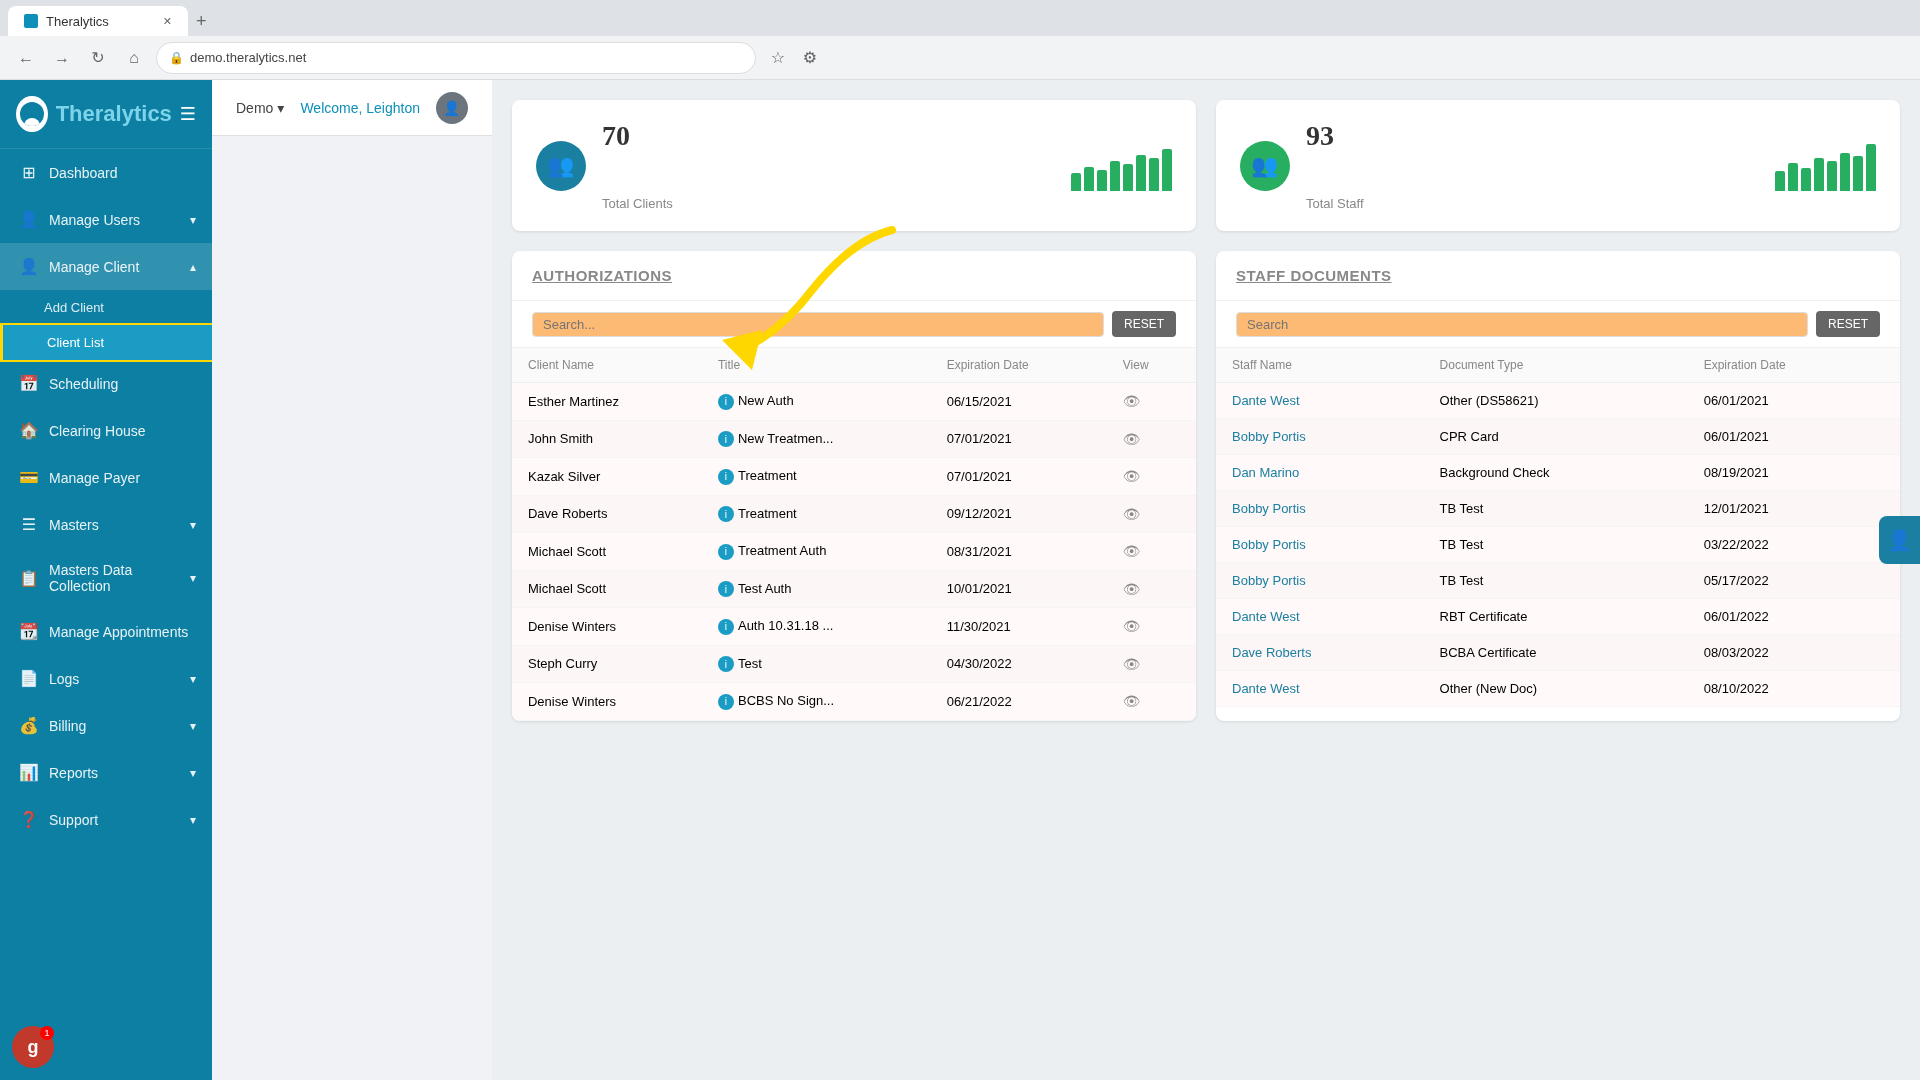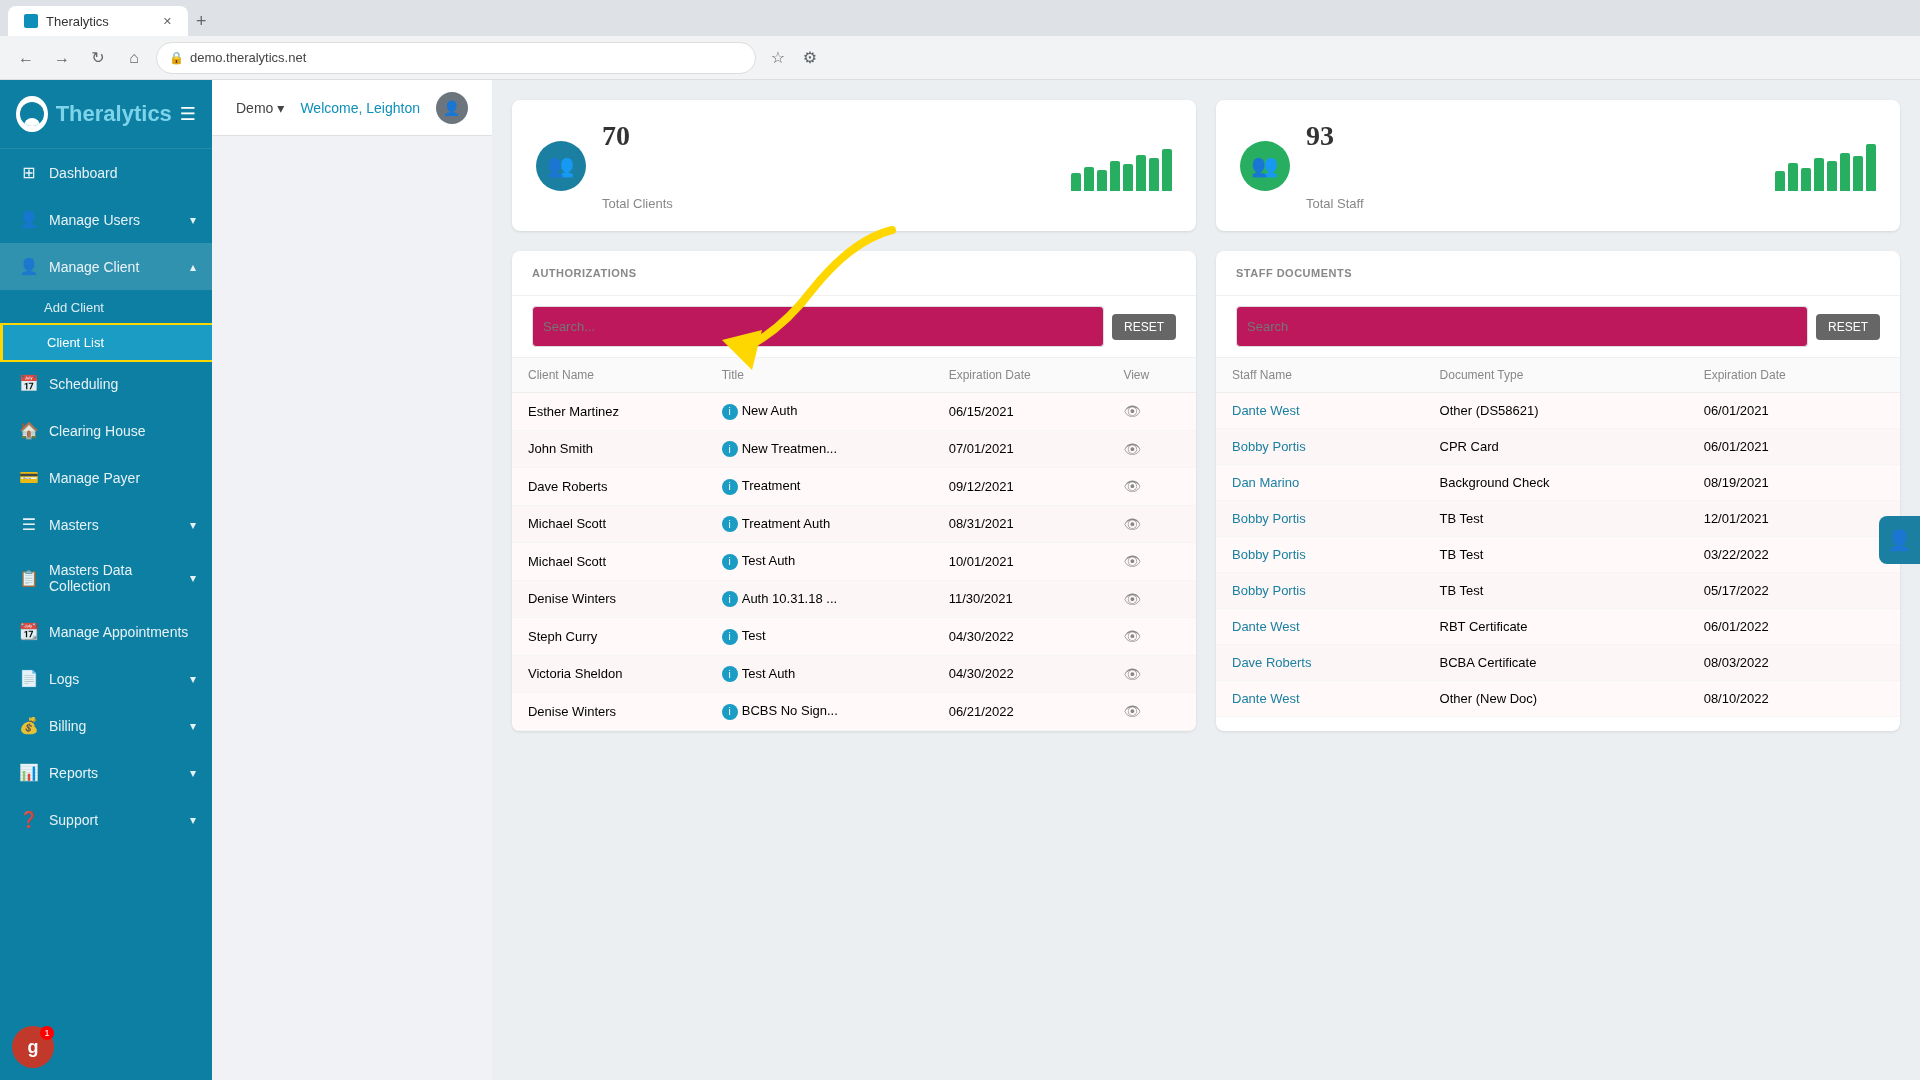--- a/index.html
+++ b/index.html
@@ -66,23 +66,23 @@
     .stat-chart { margin-left: auto; }
 
     
     .bar-chart { display: flex; align-items: flex-end; gap: 3px; height: 50px; }
     .bar { width: 10px; background: #27ae60; border-radius: 2px 2px 0 0; }
 
     
     .tables-row { display: flex; gap: 20px; }
     .table-card { background: #fff; border-radius: 8px; flex: 1; box-shadow: 0 1px 3px rgba(0,0,0,0.1); overflow: hidden; }
     .table-header { padding: 16px 20px; display: flex; align-items: center; justify-content: space-between; border-bottom: 1px solid #f0f0f0; }
-    .table-title { font-size: 11px; font-weight: 700; color: #888; letter-spacing: 0.5px; }
+    .table-title { font-size: 15px; font-weight: 700; color: #888; letter-spacing: 0.5px; text-decoration: underline; }
     .search-row { display: flex; align-items: center; padding: 10px 20px; gap: 8px; border-bottom: 1px solid #f0f0f0; }
-    .search-input { flex: 1; border: 1px solid #ddd; border-radius: 4px; padding: 12px 10px; font-size: 13px; outline: none; background: #be185d; }
+    .search-input { flex: 1; border: 1px solid #ddd; border-radius: 4px; padding: 4px 10px; font-size: 13px; outline: none; background: #fdba74; }
     .reset-btn { background: #666; color: #fff; border: none; border-radius: 4px; padding: 6px 12px; font-size: 12px; cursor: pointer; }
 
     .data-table { width: 100%; border-collapse: collapse; }
     .data-table th { padding: 10px 16px; font-size: 12px; color: #888; font-weight: 500; text-align: left; border-bottom: 1px solid #eee; background: #fafafa; }
     .data-table td { padding: 10px 16px; font-size: 13px; border-bottom: 1px solid #f5f5f5; }
     .data-table tr:nth-child(even) { background: #fdf6f6; }
     .data-table tr:nth-child(odd) { background: #fff9f9; }
 
     .info-icon { display: inline-flex; align-items: center; justify-content: center; width: 16px; height: 16px; background: #1a9cc4; color: #fff; border-radius: 50%; font-size: 10px; margin-right: 4px; }
     .view-icon { color: #888; font-size: 14px; cursor: pointer; }
@@ -320,20 +320,26 @@
     <td>06/15/2021</td>
     <td><span class="view-icon">👁</span></td>
   </tr>
                 <tr>
     <td>John Smith</td>
     <td><span class="info-icon">i</span>New Treatmen...</td>
     <td>07/01/2021</td>
     <td><span class="view-icon">👁</span></td>
   </tr>
                 <tr>
+    <td>Kazak Silver</td>
+    <td><span class="info-icon">i</span>Treatment</td>
+    <td>07/01/2021</td>
+    <td><span class="view-icon">👁</span></td>
+  </tr>
+                <tr>
     <td>Dave Roberts</td>
     <td><span class="info-icon">i</span>Treatment</td>
     <td>09/12/2021</td>
     <td><span class="view-icon">👁</span></td>
   </tr>
                 <tr>
     <td>Michael Scott</td>
     <td><span class="info-icon">i</span>Treatment Auth</td>
     <td>08/31/2021</td>
     <td><span class="view-icon">👁</span></td>
@@ -346,26 +352,20 @@
   </tr>
                 <tr>
     <td>Denise Winters</td>
     <td><span class="info-icon">i</span>Auth 10.31.18 ...</td>
     <td>11/30/2021</td>
     <td><span class="view-icon">👁</span></td>
   </tr>
                 <tr>
     <td>Steph Curry</td>
     <td><span class="info-icon">i</span>Test</td>
-    <td>04/30/2022</td>
-    <td><span class="view-icon">👁</span></td>
-  </tr>
-                <tr>
-    <td>Victoria Sheldon</td>
-    <td><span class="info-icon">i</span>Test Auth</td>
     <td>04/30/2022</td>
     <td><span class="view-icon">👁</span></td>
   </tr>
                 <tr>
     <td>Denise Winters</td>
     <td><span class="info-icon">i</span>BCBS No Sign...</td>
     <td>06/21/2022</td>
     <td><span class="view-icon">👁</span></td>
   </tr>
               </tbody>

